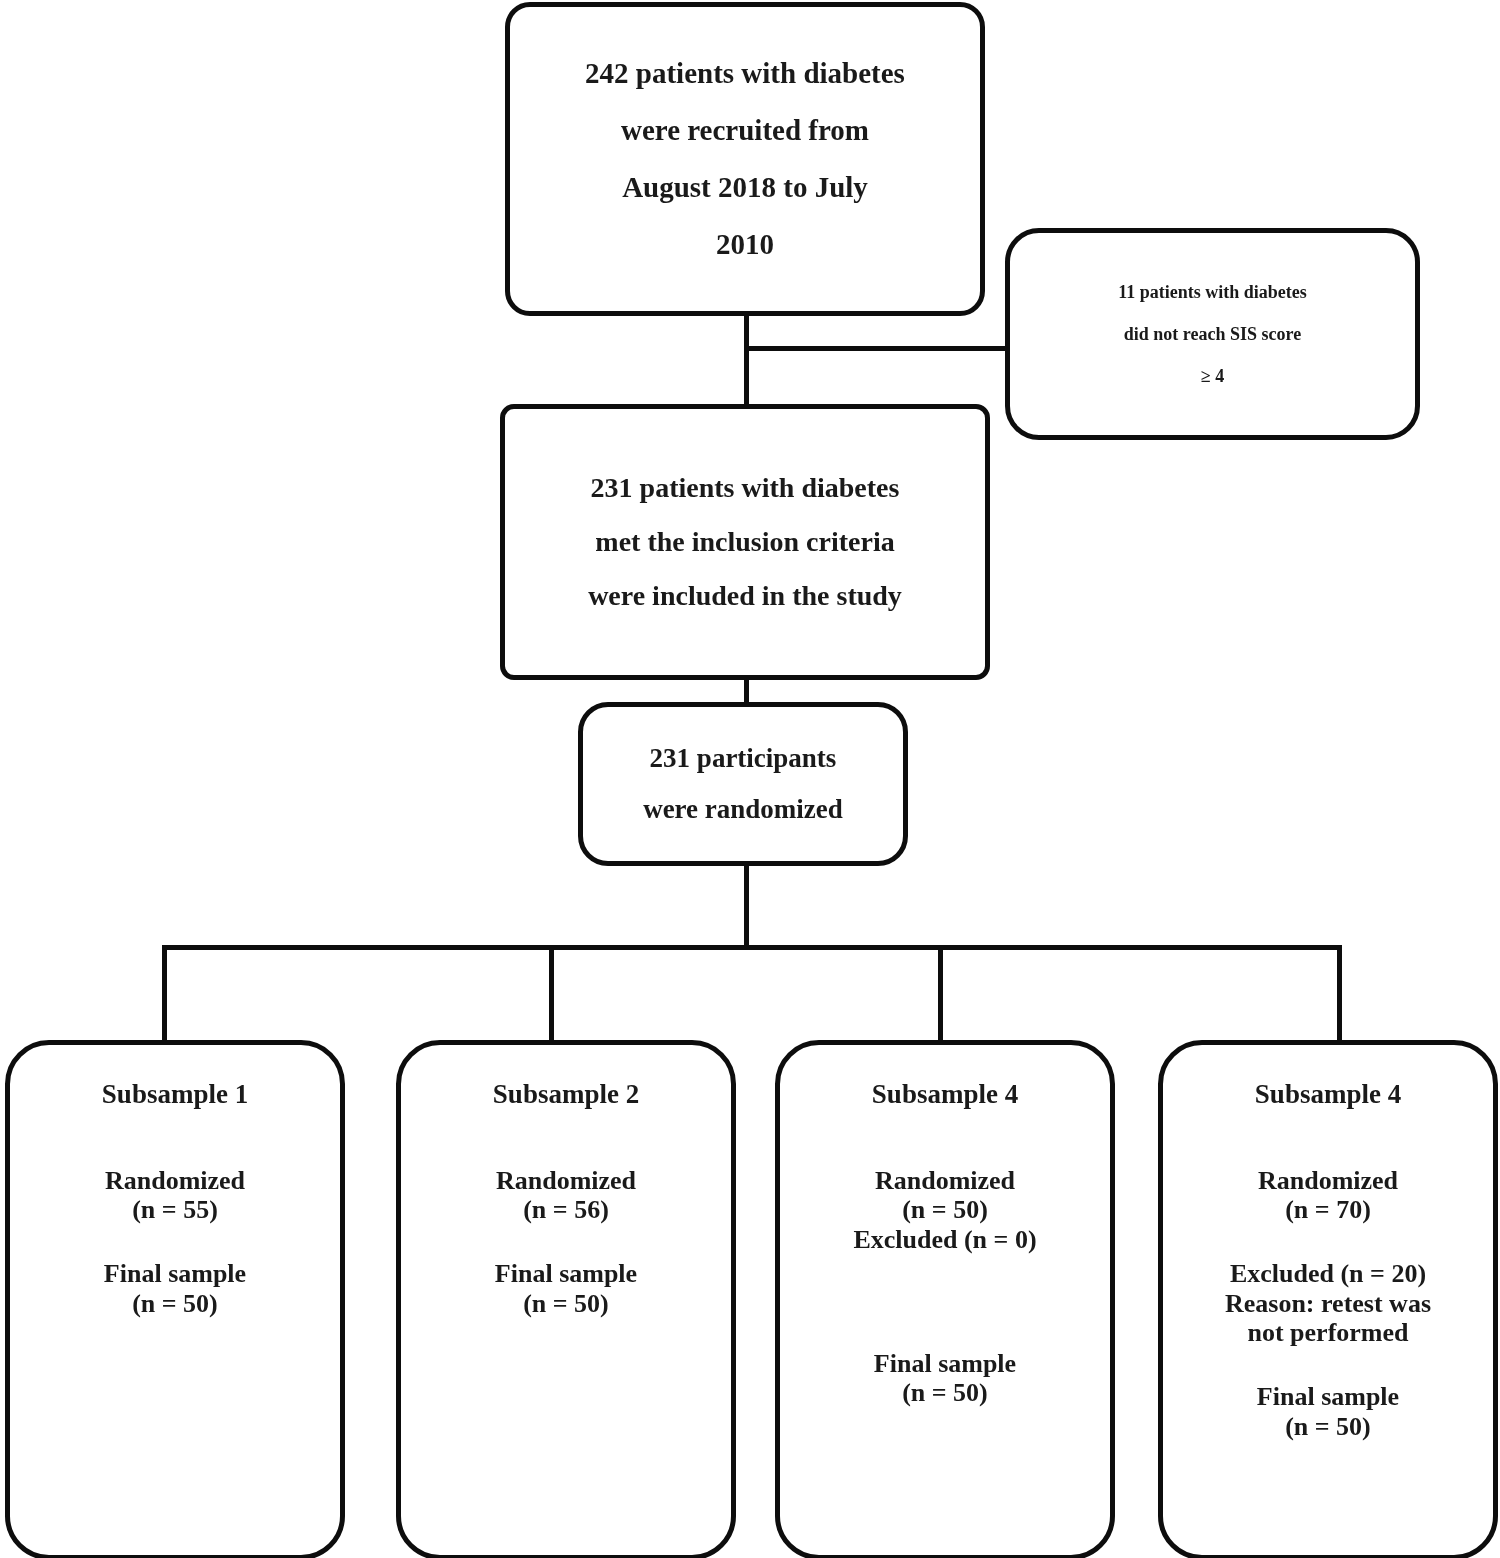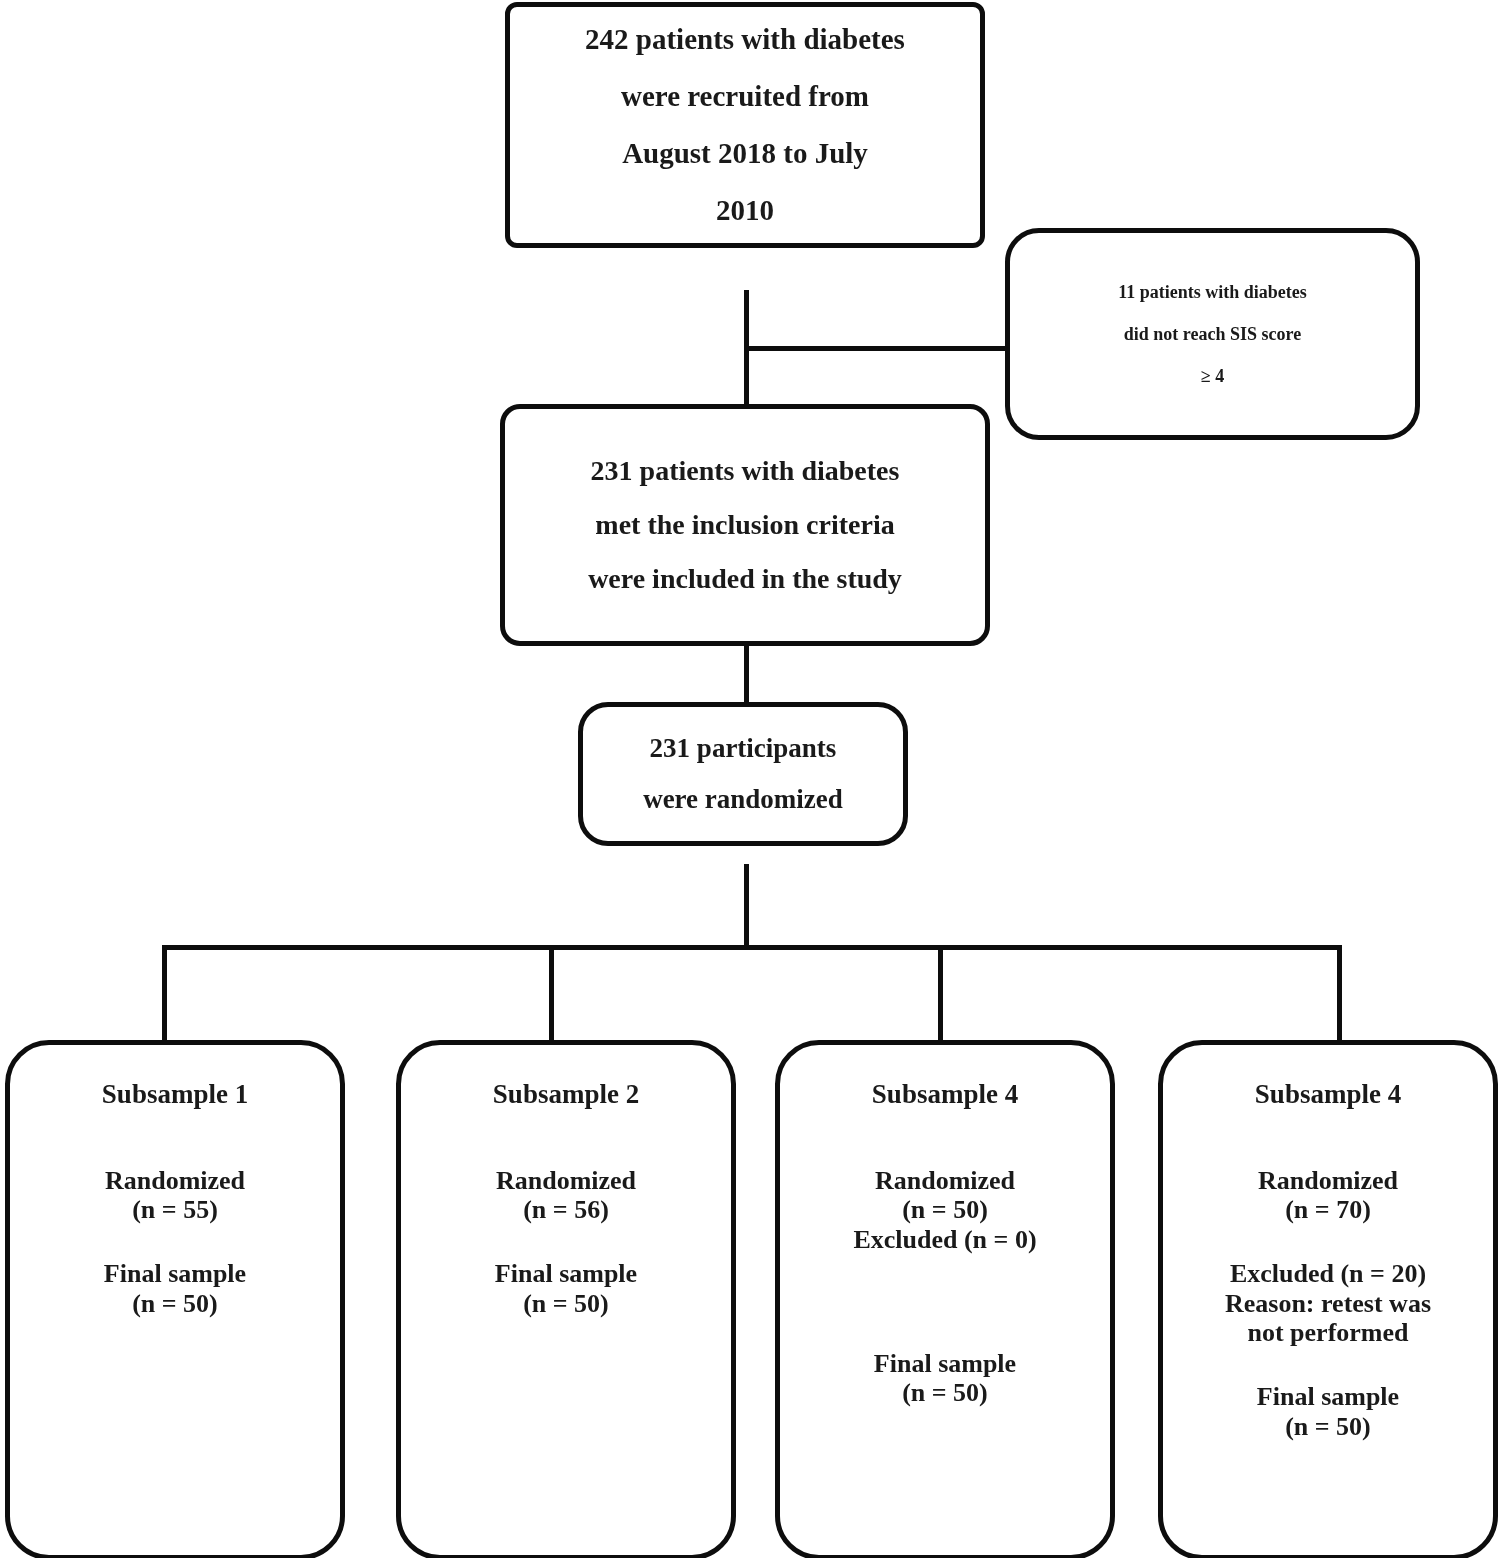--- a/index.html
+++ b/index.html
@@ -34,45 +34,45 @@
     color: #1a1a1a;
     z-index: 3;
   }
   .node .line {
     display: block;
     white-space: nowrap;
   }
 
   
   #box-recruited {
-    left: 505px;  top: 2px;   width: 480px;  height: 246px;
-    border-radius: 12px;
+    left: 505px;  top: 2px;   width: 480px;  height: 314px;
+    border-radius: 25px;
     font-size: 29px;
     line-height: 1.0;
   }
   #box-recruited .line { margin: 14px 0; }
 
   #box-excluded-sis {
     left: 1005px; top: 228px;  width: 415px;  height: 212px;
     border-radius: 34px;
     font-size: 18px;
     line-height: 1.0;
   }
   #box-excluded-sis .line { margin: 12px 0; }
 
   #box-included {
-    left: 500px;  top: 404px;  width: 490px;  height: 242px;
-    border-radius: 20px;
+    left: 500px;  top: 404px;  width: 490px;  height: 276px;
+    border-radius: 14px;
     font-size: 28px;
     line-height: 1.0;
   }
   #box-included .line { margin: 13px 0; }
 
   #box-randomized {
-    left: 578px;  top: 702px;  width: 330px;  height: 144px;
+    left: 578px;  top: 702px;  width: 330px;  height: 164px;
     border-radius: 30px;
     font-size: 27px;
     line-height: 1.0;
   }
   #box-randomized .line { margin: 12px 0; }
 
   
   .subsample {
     top: 1040px;
     width: 340px;

